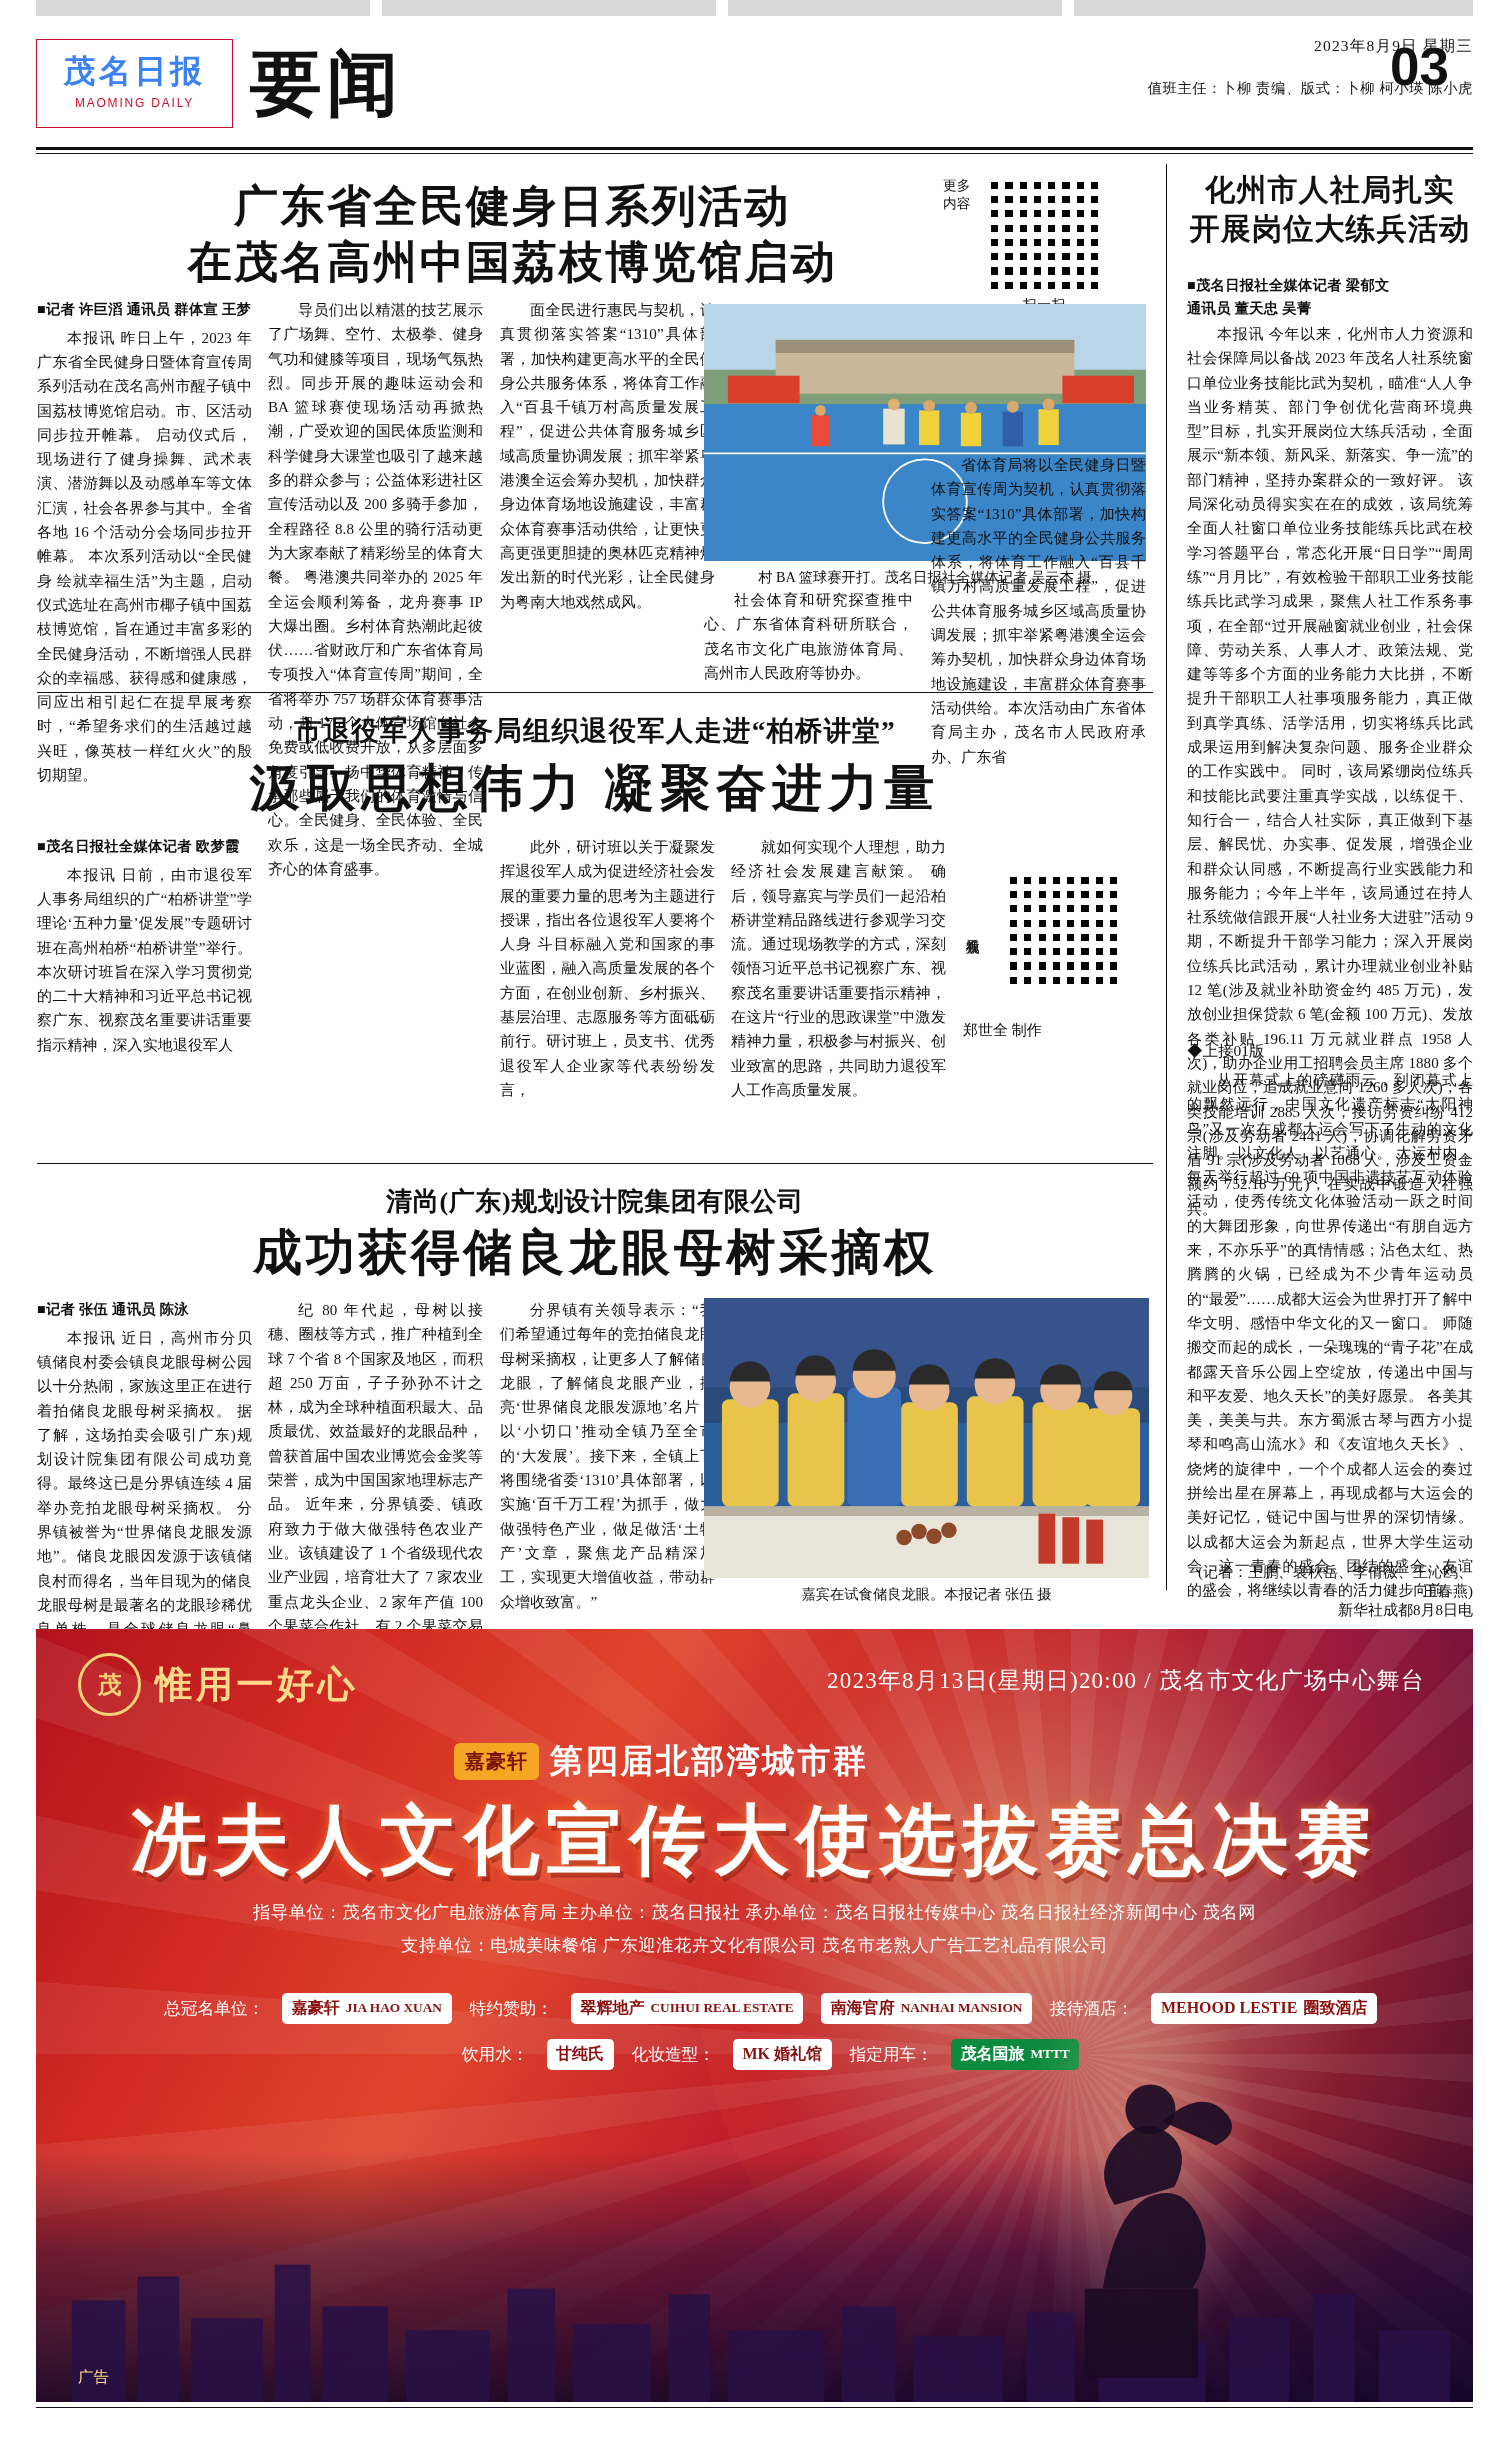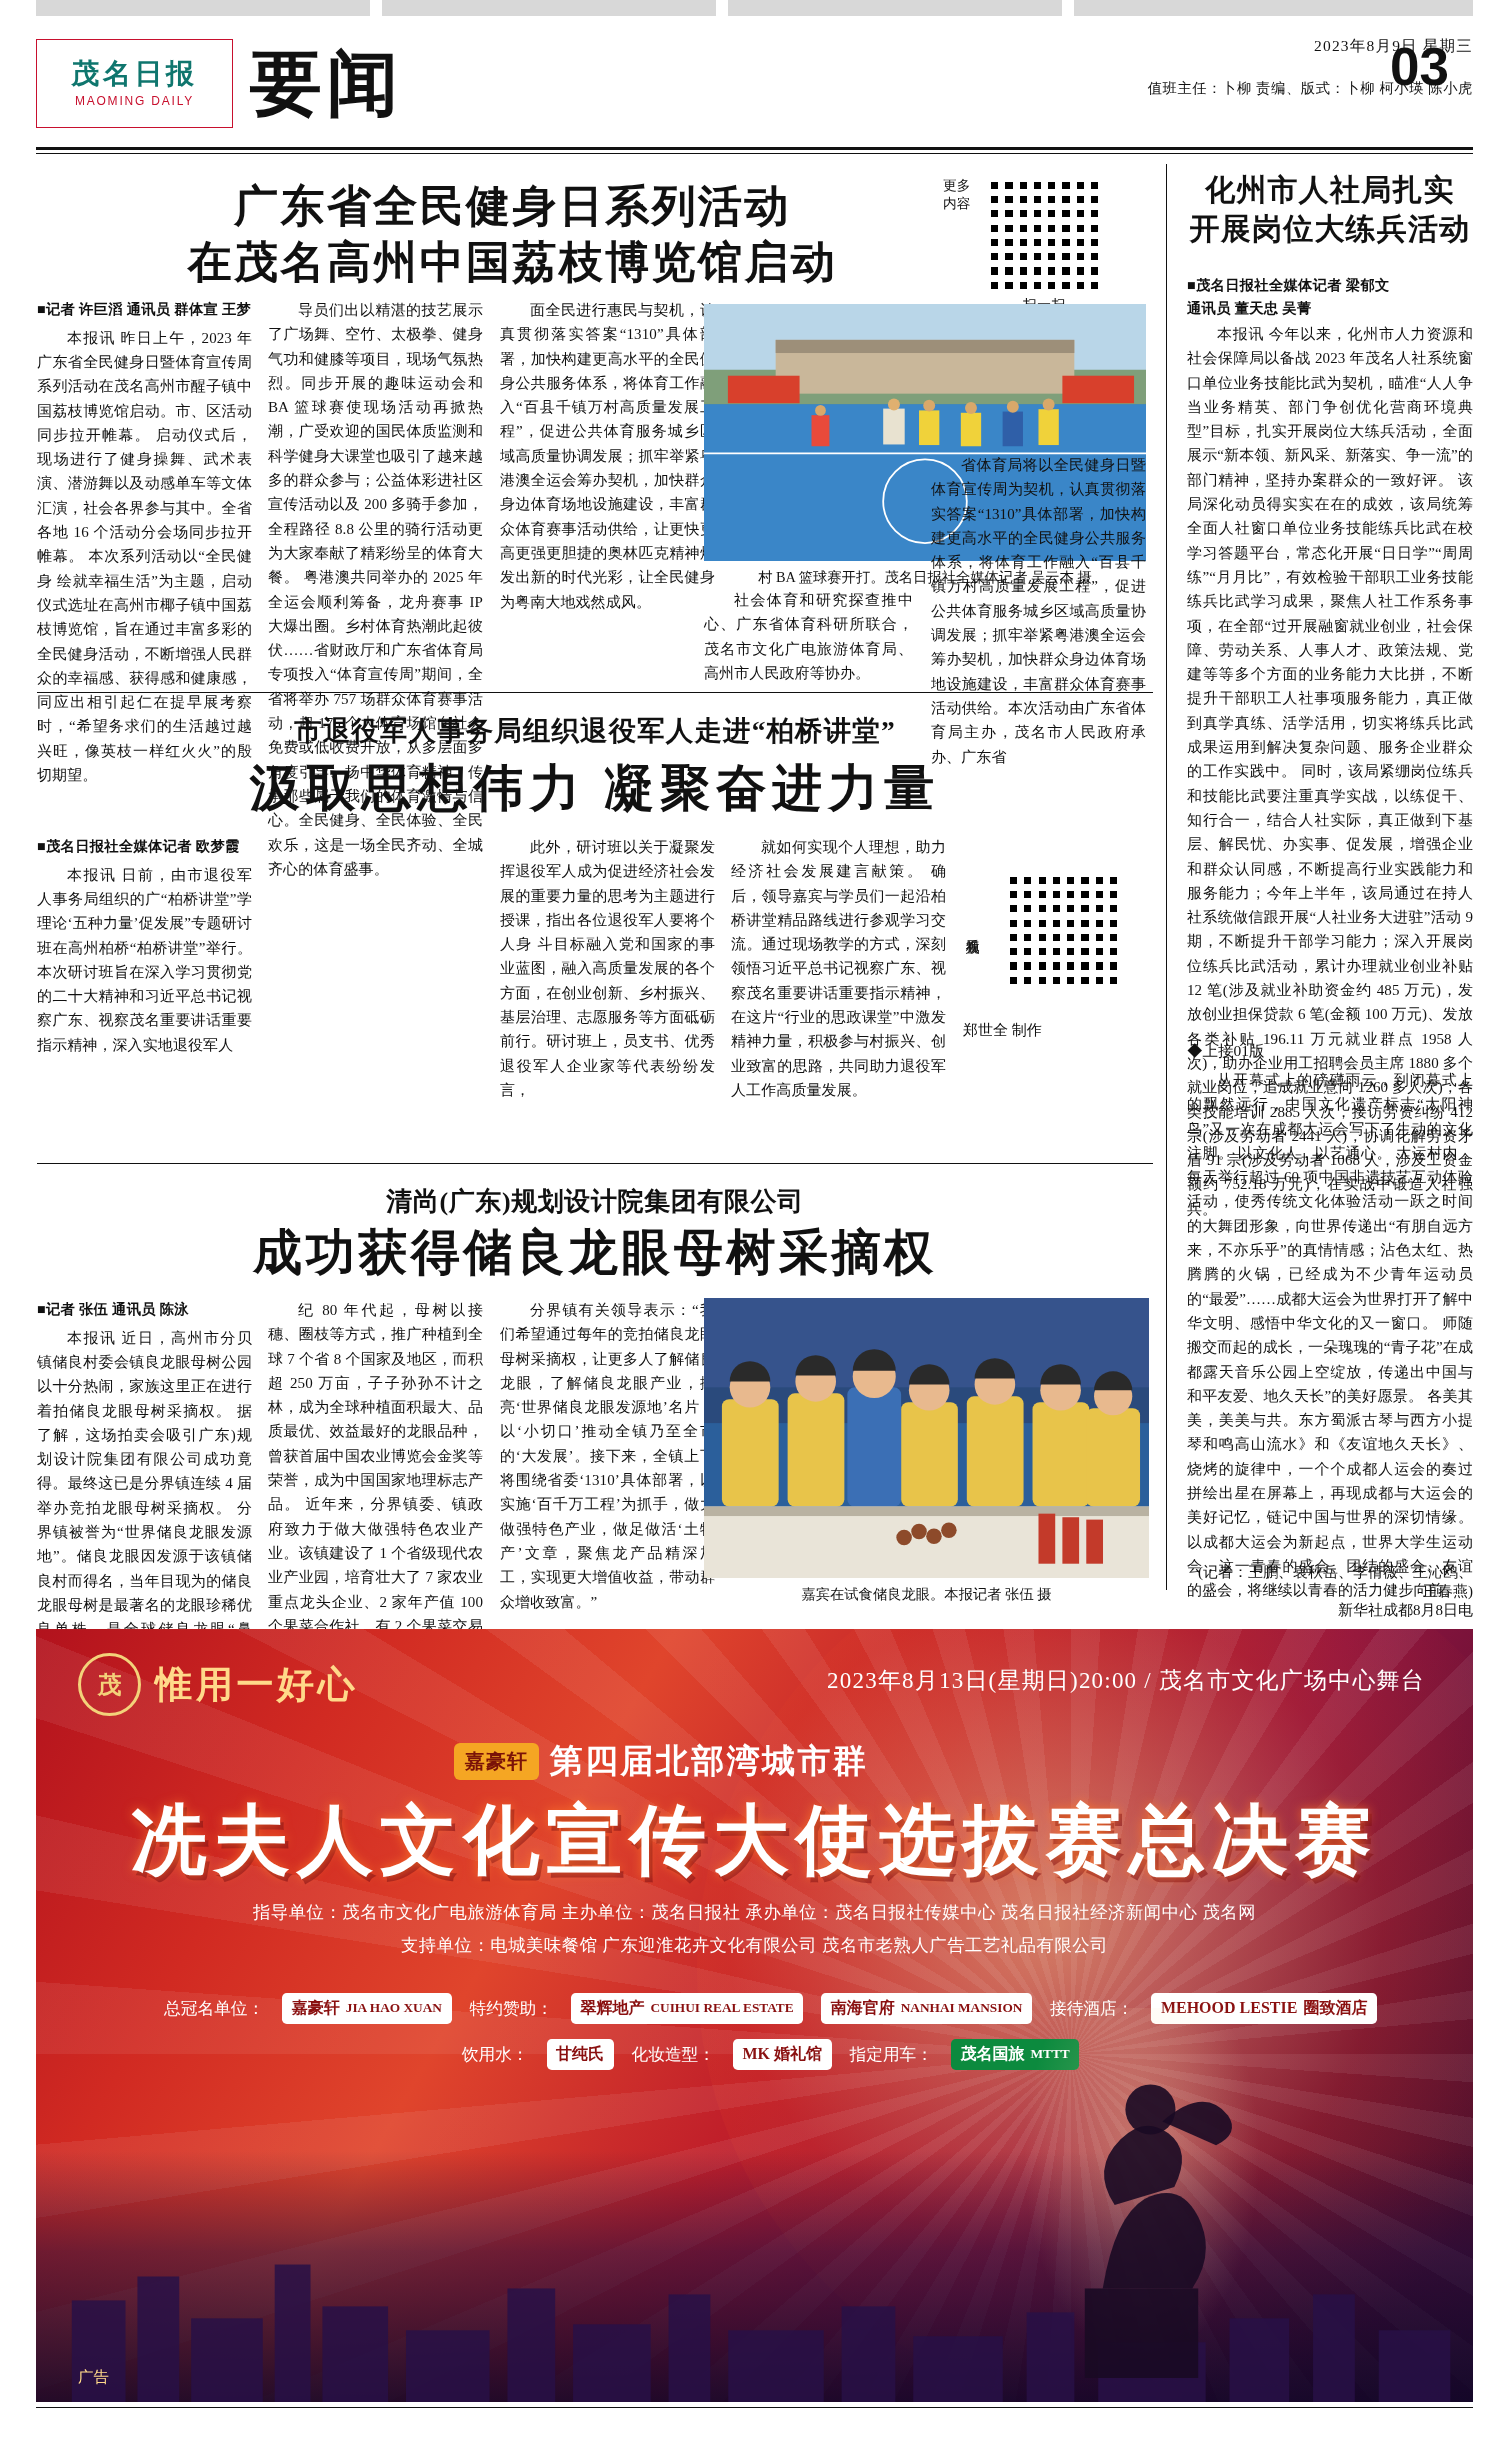--- a/index.html
+++ b/index.html
@@ -3,21 +3,21 @@
 <meta charset="utf-8">
 <style>
   html,body{margin:0;padding:0;background:#ffffff;}
   body{width:1508px;height:2462px;font-family:"Liberation Serif",serif;color:#111;}
   .page{position:relative;width:1508px;height:2462px;background:#fff;overflow:hidden;}
 
   
   .masthead{position:absolute;left:36px;top:24px;width:1437px;height:119px;}
   .mh-left{position:absolute;left:0;top:6px;width:537px;height:107px;display:flex;align-items:center;gap:16.7px;}
   .mh-logo{width:197px;height:89px;border:1.8px solid #c8102e;box-sizing:border-box;display:flex;flex-direction:column;align-items:center;justify-content:center;background:#fff;}
-  .mh-logo .cn{font-size:28px;font-weight:bold;color:#0f766e;letter-spacing:3.6px;line-height:1.05;font-family:Liberation Sans, sans-serif;}
+  .mh-logo .cn{font-size:32px;font-weight:bold;color:#3b82f6;letter-spacing:3.6px;line-height:1.05;font-family:Liberation Mono, monospace;}
   .mh-logo .en{font-size:12px;color:#c8102e;letter-spacing:1.8px;margin-top:6px;font-family:"Liberation Sans",sans-serif;}
   .mh-title{font-size:72px;font-weight:bold;letter-spacing:4.8px;color:#111;line-height:1;}
   .mh-right{position:absolute;right:0;top:12px;text-align:right;}
   .mh-date{font-size:15.5px;color:#111;letter-spacing:1.2px;}
   .mh-staff{font-size:14.3px;color:#111;letter-spacing:0.6px;margin-top:22px;}
   .mh-pageno{position:absolute;right:0;top:10.7px;font-size:53px;font-weight:bold;color:#111;font-family:"Liberation Sans",sans-serif;}
   .mh-rule{position:absolute;left:36px;top:147px;width:1437px;height:3px;background:#111;}
   .mh-rule2{position:absolute;left:36px;top:153px;width:1437px;height:1.2px;background:#111;}
   .mh-topbars{position:absolute;left:0;top:0;width:1508px;height:15.5px;}
   .mh-topbars i{position:absolute;top:0;height:15.5px;background:#d8d8d8;display:block;}

